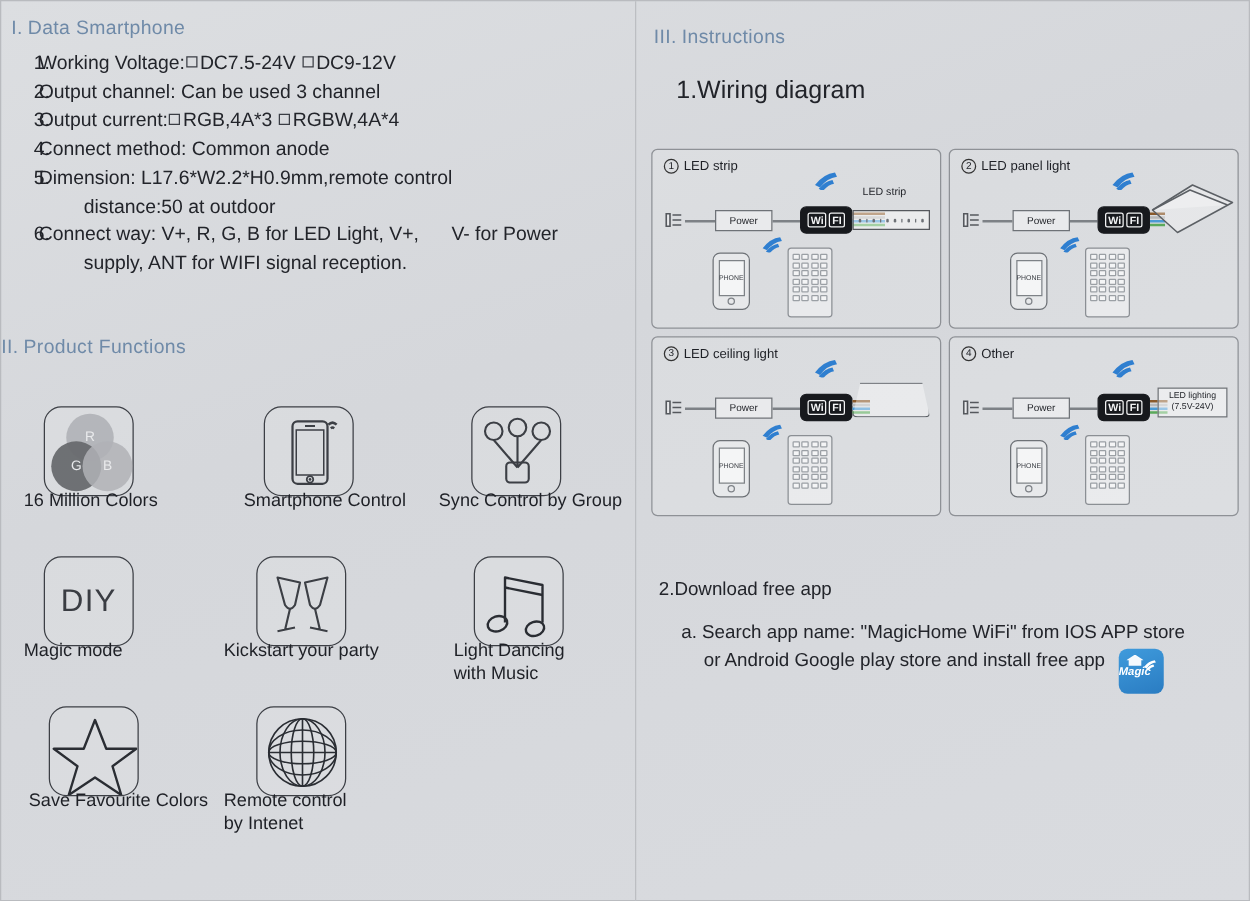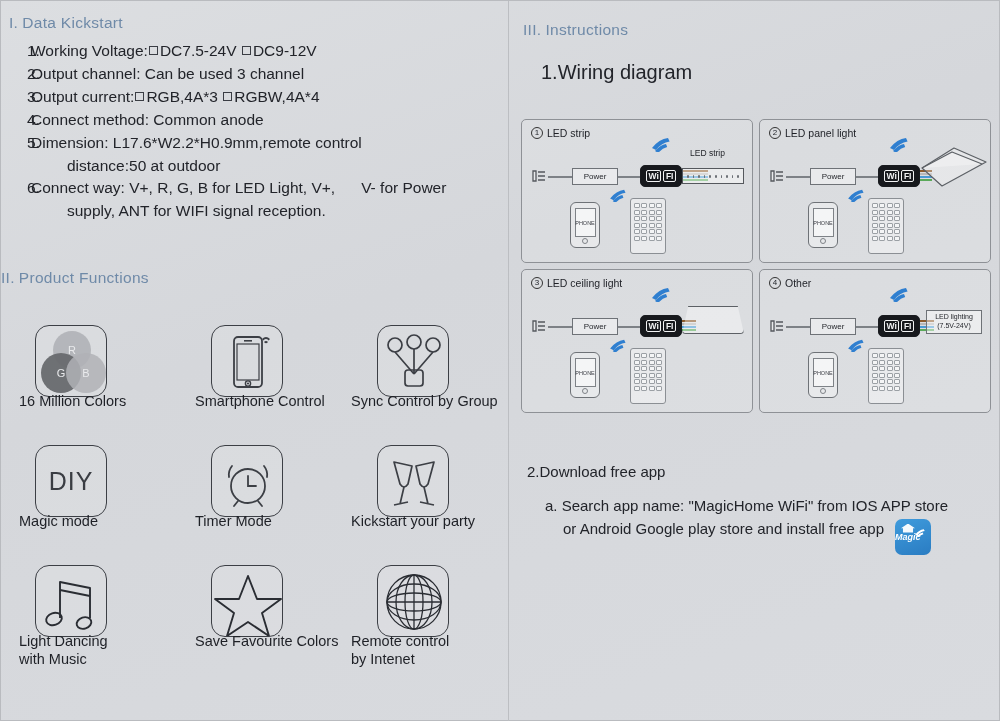--- a/index.html
+++ b/index.html
@@ -250,21 +250,21 @@
 <body>
 
 <div class="page">
 
   <div class="divider"></div>
 
   <div class="col-left">
 
     <div id="data-parameter">
       <div class="sec-head">
-        <span class="numeral">I.</span><span>Data Kickstart</span>
+        <span class="numeral">I.</span><span>Data Smartphone</span>
       </div>
 
       <div class="param-list">
 
         <div class="param-item">
           <span class="param-num">1.</span>
           <span class="param-text"><span>Working Voltage:</span><span class="cbox"></span><span>DC7.5-24V</span>&nbsp;<span class="cbox"></span><span>DC9-12V</span></span>
         </div>
 
         <div class="param-item">
@@ -346,35 +346,20 @@
         <div class="fn-label">Sync Control by Group</div>
       </div>
 
       <div class="fn-cell c0">
         <div class="fn-icon">
           <div class="diy-text">DIY</div>
         </div>
         <div class="fn-label">Magic mode</div>
       </div>
 
-      <div class="fn-cell c1">
-        <div class="fn-icon">
-          <svg width="72" height="72" viewBox="0 0 72 72">
-            <g fill="none" stroke="#3c3f45" stroke-width="1.8" stroke-linecap="round">
-              <circle cx="36" cy="40" r="17"></circle>
-              <path d="M36 30 L36 40 L44 40"></path>
-              <path d="M20 20 q-4 5 -3 11"></path>
-              <path d="M52 20 q4 5 3 11"></path>
-              <path d="M26 55 l-4 5"></path>
-              <path d="M46 55 l4 5"></path>
-            </g>
-          </svg>
-        </div>
-        <div class="fn-label">Timer Mode</div>
-      </div>
 
       <div class="fn-cell c2">
         <div class="fn-icon">
           <svg width="72" height="72" viewBox="0 0 72 72">
             <g fill="none" stroke="#3c3f45" stroke-width="1.7" stroke-linejoin="round">
               <path d="M16 16 L34 20 L30 38 Q26 44 22 38 Z"></path>
               <path d="M26 41 L22 58 M16 59 L30 56"></path>
               <path d="M56 16 L38 20 L42 38 Q46 44 50 38 Z"></path>
               <path d="M46 41 L50 58 M42 56 L56 59"></path>
             </g>

